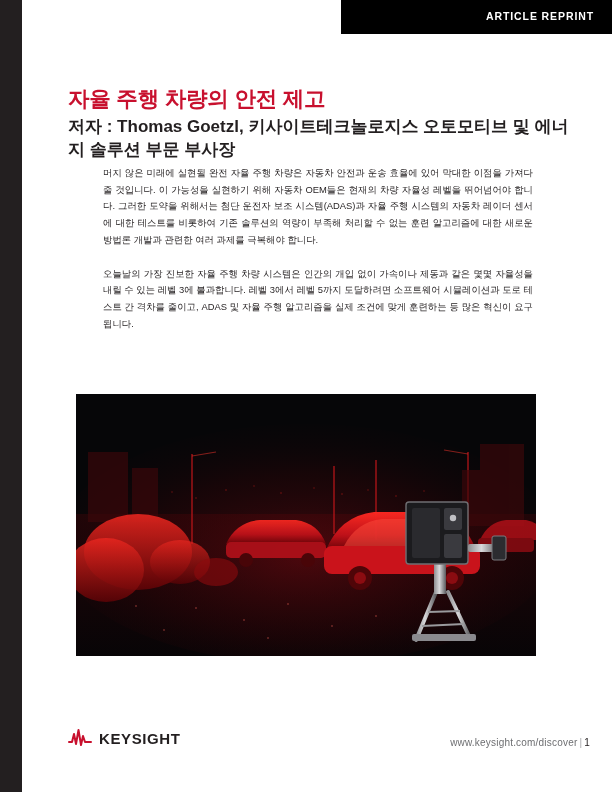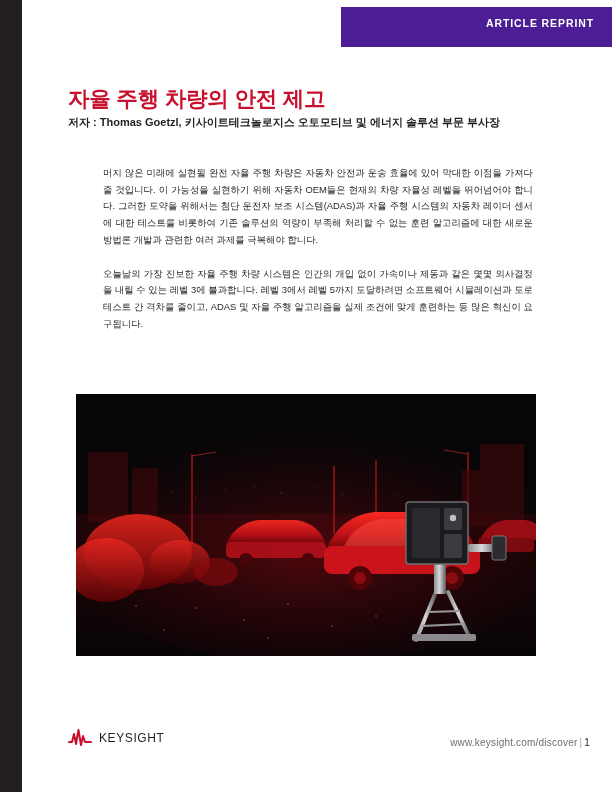--- a/index.html
+++ b/index.html
@@ -30,23 +30,22 @@
     top: 0;
     width: 341px;
     height: 34px;
     background: #ffffff;
   }
   .topbar-right {
     position: absolute;
     left: 341px;
     top: 0;
     width: 271px;
-    height: 40px;
-    background: #4c1d95;
-    margin-top: 7px;
+    height: 34px;
+    background: #000000;
   }
   .topbar-label {
     position: absolute;
     right: 18px;
     top: 10px;
     color: #ffffff;
     font-size: 10.5px;
     font-weight: bold;
     letter-spacing: 0.9px;
   }
@@ -68,21 +67,21 @@
     font-size: 21.5px;
     font-weight: bold;
     color: #c8102e;
     letter-spacing: -0.2px;
   }
   .doc-author {
     position: absolute;
     left: 68px;
     top: 115px;
     width: 510px;
-    font-size: 11px;
+    font-size: 17px;
     font-weight: bold;
     color: #231f20;
   }
 
   .body-copy {
     position: absolute;
     left: 103px;
     top: 165px;
     width: 442px;
   }
@@ -116,22 +115,22 @@
     top: 728px;
     display: flex;
     align-items: center;
     gap: 7px;
   }
   .logo-mark {
     width: 24px;
     height: 20px;
   }
   .logo-word {
-    font-size: 12px;
-    font-weight: normal;
+    font-size: 15px;
+    font-weight: bold;
     letter-spacing: 0.6px;
     color: #231f20;
   }
   .footer-right {
     position: absolute;
     right: 22px;
     top: 737px;
     font-size: 10px;
     color: #6d6e71;
     letter-spacing: 0.2px;
@@ -154,21 +153,21 @@
   </div>
 </div>
 
 <div class="left-rail"></div>
 
 <h1 class="doc-title">자율 주행 차량의 안전 제고</h1>
 <div class="doc-author">저자 : Thomas Goetzl, 키사이트테크놀로지스 오토모티브 및 에너지 솔루션 부문 부사장</div>
 
 <div class="body-copy">
   <p>머지 않은 미래에 실현될 완전 자율 주행 차량은 자동차 안전과 운송 효율에 있어 막대한 이점을 가져다 줄 것입니다. 이 가능성을 실현하기 위해 자동차 OEM들은 현재의 차량 자율성 레벨을 뛰어넘어야 합니다. 그러한 도약을 위해서는 첨단 운전자 보조 시스템(ADAS)과 자율 주행 시스템의 자동차 레이더 센서에 대한 테스트를 비롯하여 기존 솔루션의 역량이 부족해 처리할 수 없는 훈련 알고리즘에 대한 새로운 방법론 개발과 관련한 여러 과제를 극복해야 합니다.</p>
-  <p>오늘날의 가장 진보한 자율 주행 차량 시스템은 인간의 개입 없이 가속이나 제동과 같은 몇몇 의사결정을 내릴 수 있는 레벨 3에 불과합니다. 레벨 3에서 레벨 5까지 도달하려면 소프트웨어 시뮬레이션과 도로 테스트 간 격차를 줄이고, ADAS 및 자율 주행 알고리즘을 실제 조건에 맞게 훈련하는 등 많은 혁신이 요구됩니다.</p>
+  <p>오늘날의 가장 진보한 자율 주행 차량 시스템은 인간의 개입 없이 가속이나 제동과 같은 몇몇 자율성을 내릴 수 있는 레벨 3에 불과합니다. 레벨 3에서 레벨 5까지 도달하려면 소프트웨어 시뮬레이션과 도로 테스트 간 격차를 줄이고, ADAS 및 자율 주행 알고리즘을 실제 조건에 맞게 훈련하는 등 많은 혁신이 요구됩니다.</p>
 </div>
 
 <div class="figure">
   <svg class="fig-canvas" viewBox="0 0 460 262" preserveAspectRatio="none">
     <defs>
       <radialGradient id="glowRed" cx="50%" cy="55%" r="62%">
         <stop offset="0%" stop-color="#7a0b12" stop-opacity="0.95"></stop>
         <stop offset="55%" stop-color="#3a0508" stop-opacity="0.6"></stop>
         <stop offset="100%" stop-color="#060608" stop-opacity="0"></stop>
       </radialGradient>

